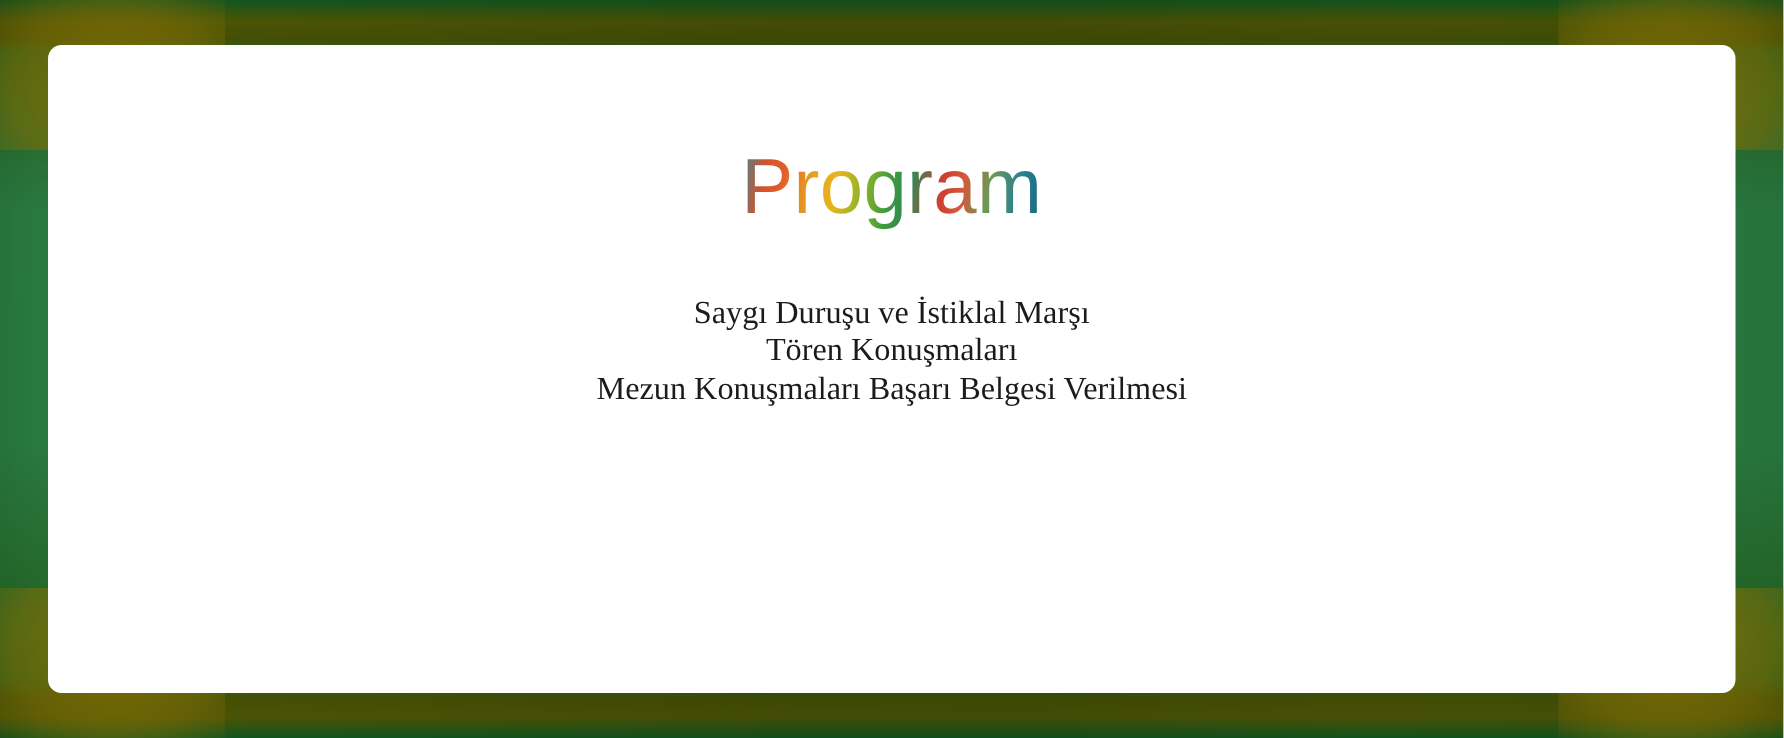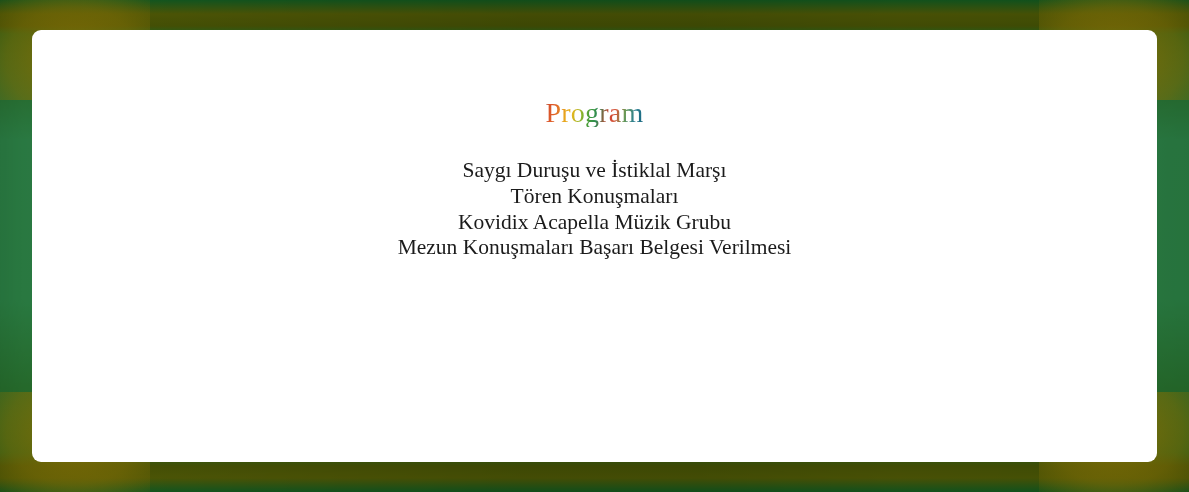--- a/index.html
+++ b/index.html
@@ -57,22 +57,22 @@
   .card-inner {
     position: absolute;
     left: 0; right: 0;
     top: 0;
     text-align: center;
   }
 
   .slide-title {
     margin: 0;
     padding-top: 68px;
-    font-family: Liberation Serif, serif;
-    font-size: 28px;
+    font-family: Liberation Sans, sans-serif;
+    font-size: 52px;
     font-weight: 400;
     letter-spacing: .2px;
     line-height: 1.05;
     background-image: linear-gradient(100deg,
         #1a7b8c 0%,
         #2e8fa0 5%,
         #d8502a 14%,
         #e0622a 20%,
         #e8a31e 29%,
         #e5b51c 36%,
@@ -85,21 +85,21 @@
         #2b7f92 91%,
         #17647e 100%);
     -webkit-background-clip: text;
     background-clip: text;
     color: transparent;
     -webkit-text-fill-color: transparent;
     display: inline-block;
   }
 
   .program-list {
-    margin: 0;
+    margin: 12px;
     padding: 0;
     list-style: none;
     padding-top: 31px;
   }
   .program-list li {
     font-family: "Liberation Serif", "DejaVu Serif", serif;
     font-size: 21.5px;
     line-height: 25.6px;
     color: #1b1b1b;
     white-space: nowrap;
@@ -118,20 +118,19 @@
   <div class="bloom br"></div>
 
   <div class="card">
     <div class="card-inner">
 
       <h1 class="slide-title">Program</h1>
 
       <ul class="program-list">
         <li>Saygı Duruşu ve İstiklal Marşı</li>
         <li>Tören Konuşmaları</li>
-        <li>Kovidix Acapella Müzik Grubu</li>
         <li>Mezun Konuşmaları Başarı Belgesi Verilmesi</li>
       </ul>
 
     </div>
   </div>
 
 </div>
 
 </body></html>

